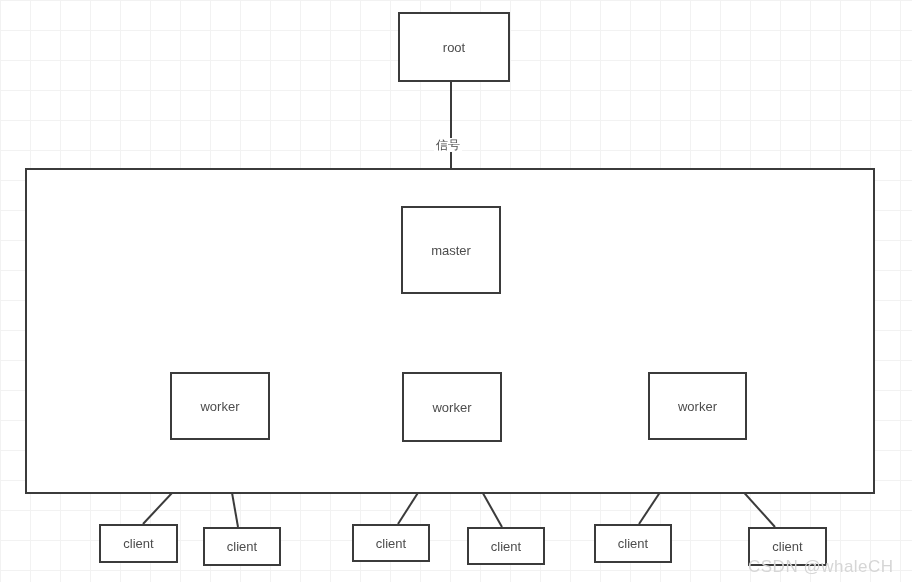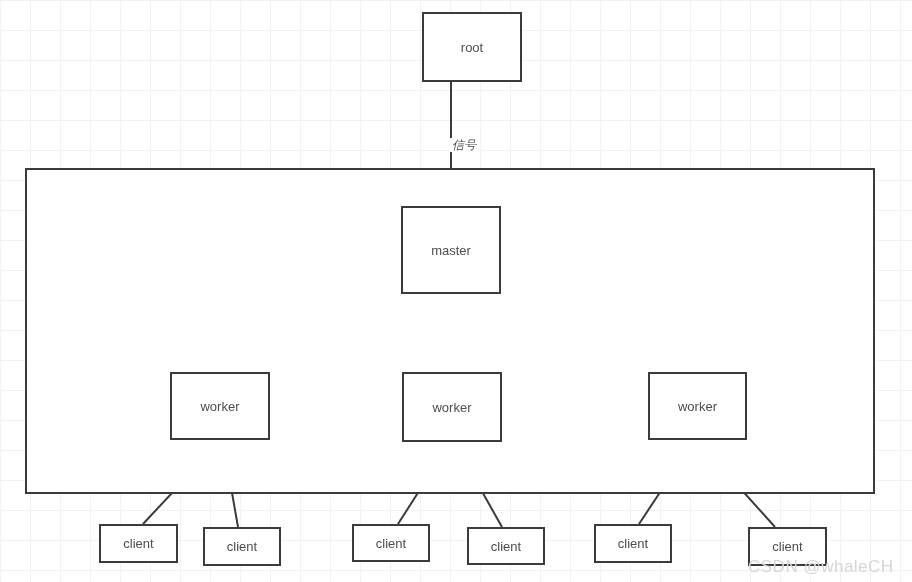--- a/index.html
+++ b/index.html
@@ -107,21 +107,21 @@
 
     <path d="M 502 527 L 458 449" stroke="#3b3b3b" stroke-width="2" fill="none" marker-end="url(#arrowheadSm)"></path>
 
     <path d="M 639 524 L 690 447" stroke="#3b3b3b" stroke-width="2" fill="none" marker-end="url(#arrowheadSm)"></path>
 
     <path d="M 775 527 L 703 447" stroke="#3b3b3b" stroke-width="2" fill="none" marker-end="url(#arrowheadSm)"></path>
   </svg>
 
   <div class="group-box" style="left:25px; top:168px; width:850px; height:326px;"></div>
 
-  <div class="node" style="left:422px; top:12px; width:100px; height:70px;">
+  <div class="node" style="left:398px; top:12px; width:112px; height:70px;">
     <span>root</span>
   </div>
 
   <div class="node" style="left:401px; top:206px; width:100px; height:88px;">
     <span>master</span>
   </div>
 
   <div class="node" style="left:170px; top:372px; width:100px; height:68px;">
     <span>worker</span>
   </div>
@@ -151,17 +151,17 @@
   </div>
 
   <div class="node" style="left:594px; top:524px; width:78px; height:39px;">
     <span>client</span>
   </div>
 
   <div class="node" style="left:748px; top:527px; width:79px; height:39px;">
     <span>client</span>
   </div>
 
-  <div class="edge-label" style="left:450px; top:138px;font-style:italic;">信号</div>
+  <div class="edge-label" style="left:434px; top:138px;">信号</div>
 
   <div class="watermark" style="left:748px; top:558px;">CSDN @whaleCH</div>
 
 </div>
 
 </body></html>

